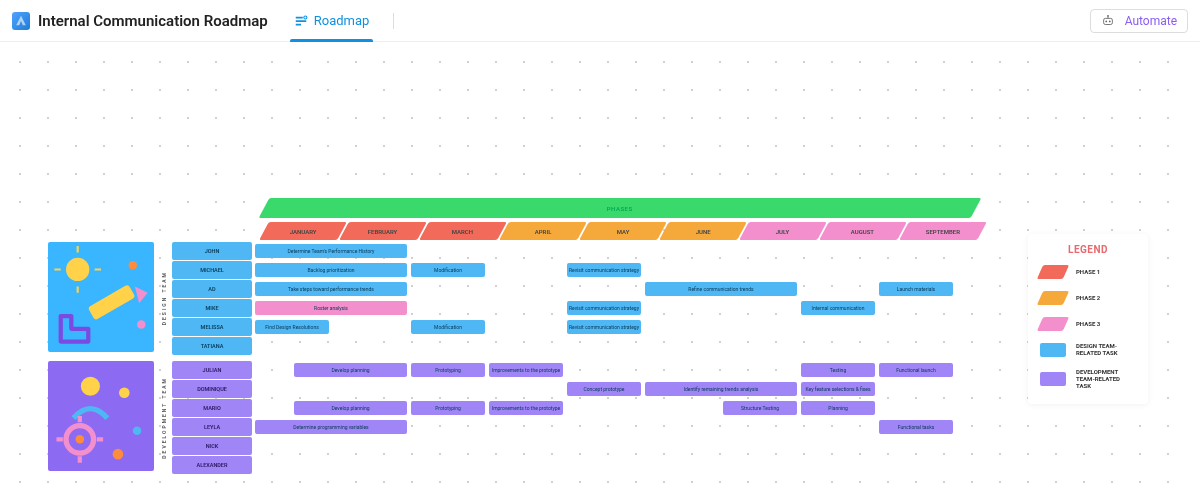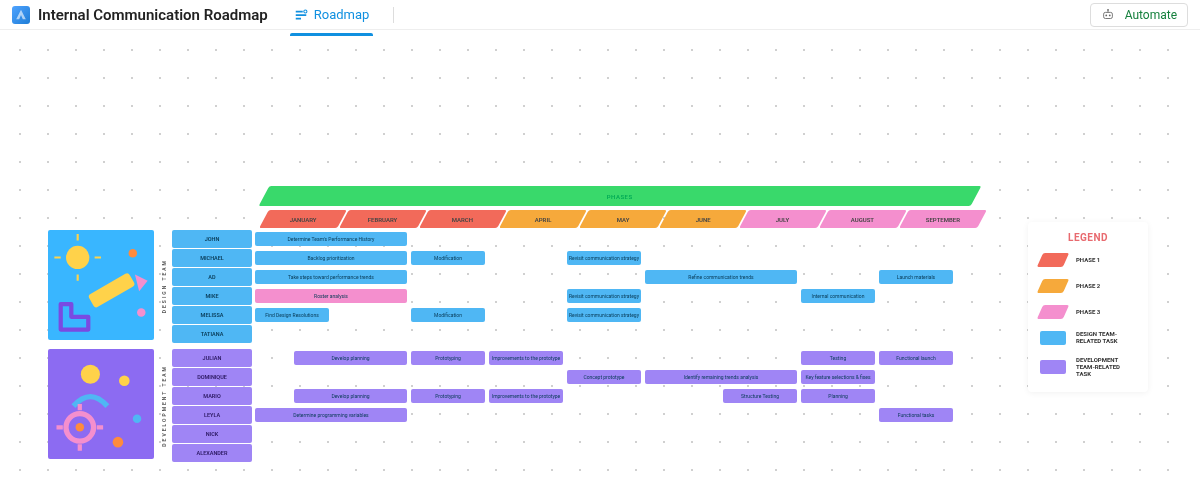--- a/index.html
+++ b/index.html
@@ -1,29 +1,29 @@
 <!DOCTYPE html>
 <html><head>
 <meta charset="utf-8">
 <style>
   * { box-sizing: border-box; margin: 0; padding: 0; }
   html, body { width: 1200px; height: 502px; font-family: -apple-system, BlinkMacSystemFont, "Segoe UI", Roboto, sans-serif; background: #fff; overflow: hidden; }
   
-  .header { height: 30px; display: flex; align-items: center; padding: 0 12px; border-bottom: 1px solid #eee; }
+  .header { height: 42px; display: flex; align-items: center; padding: 0 12px; border-bottom: 1px solid #eee; }
   .app-icon { width: 18px; height: 18px; background: linear-gradient(135deg,#4fa3ff,#1e7dd6); border-radius: 3px; margin-right: 8px; position: relative; }
   .app-icon::after { content:""; position:absolute; inset:3px; background:#fff; clip-path: polygon(10% 90%, 50% 10%, 90% 90%, 65% 90%, 50% 55%, 35% 90%); opacity:.6;}
   .title { font-weight: 600; font-size: 15px; color: #222; margin-right: 14px; }
   .tabs { display: flex; align-items: center; gap: 8px; }
   .tab { display: flex; align-items: center; gap: 6px; padding: 0 12px; height: 42px; font-size: 13px; color: #555; cursor: pointer; position: relative; }
   .tab.active { color: #1090e0; }
   .tab.active::after { content:""; position:absolute; bottom:0; left:8px; right:8px; height:3px; background:#1090e0; border-radius:2px 2px 0 0; }
   .tab .ticon { width:14px; height:14px; display:inline-block; }
   .divider { width:1px; height:16px; background:#ddd; margin:0 4px; }
   .spacer { flex: 1; }
-  .automate { display:flex; align-items:center; gap:10px; border:1px solid #ddd; border-radius:4px; padding:4px 10px; font-size:12px; color:#15803d; cursor:pointer;text-align:center; }
+  .automate { display:flex; align-items:center; gap:10px; border:1px solid #ddd; border-radius:4px; padding:4px 10px; font-size:12px; color:#8b5cf6; cursor:pointer;text-align:center; }
   .automate svg { width:14px; height:14px; }
   
   .canvas { position: relative; width: 1176px; height: 460px; background-image: radial-gradient(circle,#d0d0d0 1px,transparent 1px); background-size: 28px 28px; background-position: 6px 6px; }
   
   .panel { position:absolute; left:48px; top:156px; width:930px; }
   .phases-band { position:relative; height:20px; width:712px; margin-left:216px; transform: skewX(-28deg); background:#39d96b; border-radius:2px; display:flex; align-items:center; justify-content:center; }
   .phases-band span { transform: skewX(28deg); font-size:6px; color:#0a5; font-weight:600; letter-spacing:.5px; }
   .months-row { display:flex; margin-left:216px; height:18px; margin-top:4px; }
   .month { flex:0 0 78px; transform: skewX(-28deg); font-size:6px; font-weight:600; display:flex; align-items:center; justify-content:center; margin-right:2px; border-radius:2px; color:#444; }
   .month span { transform: skewX(28deg); }

